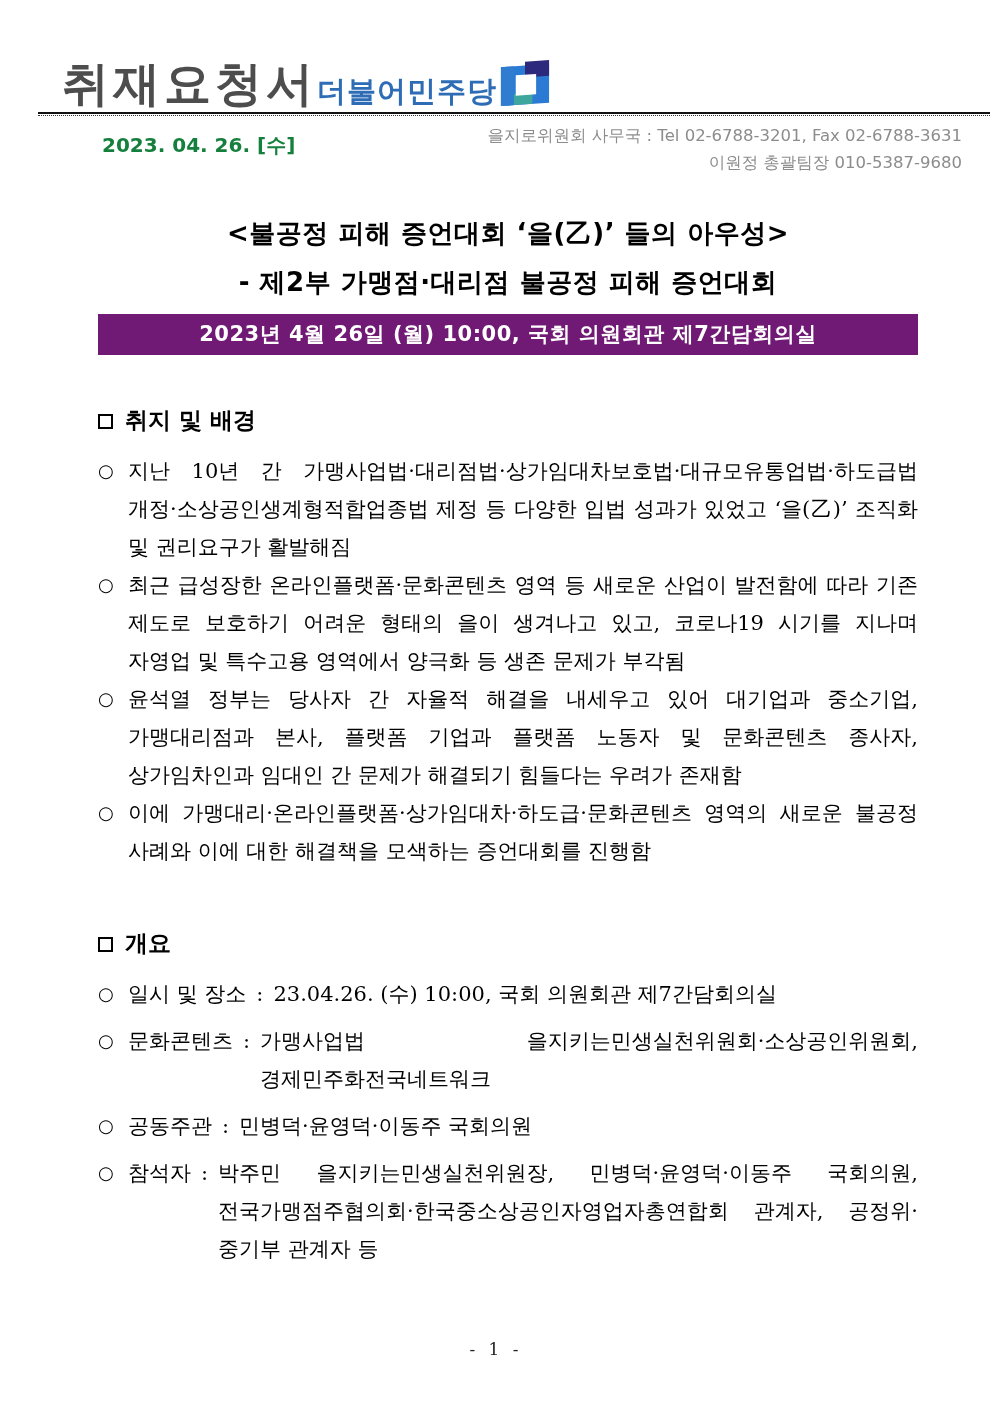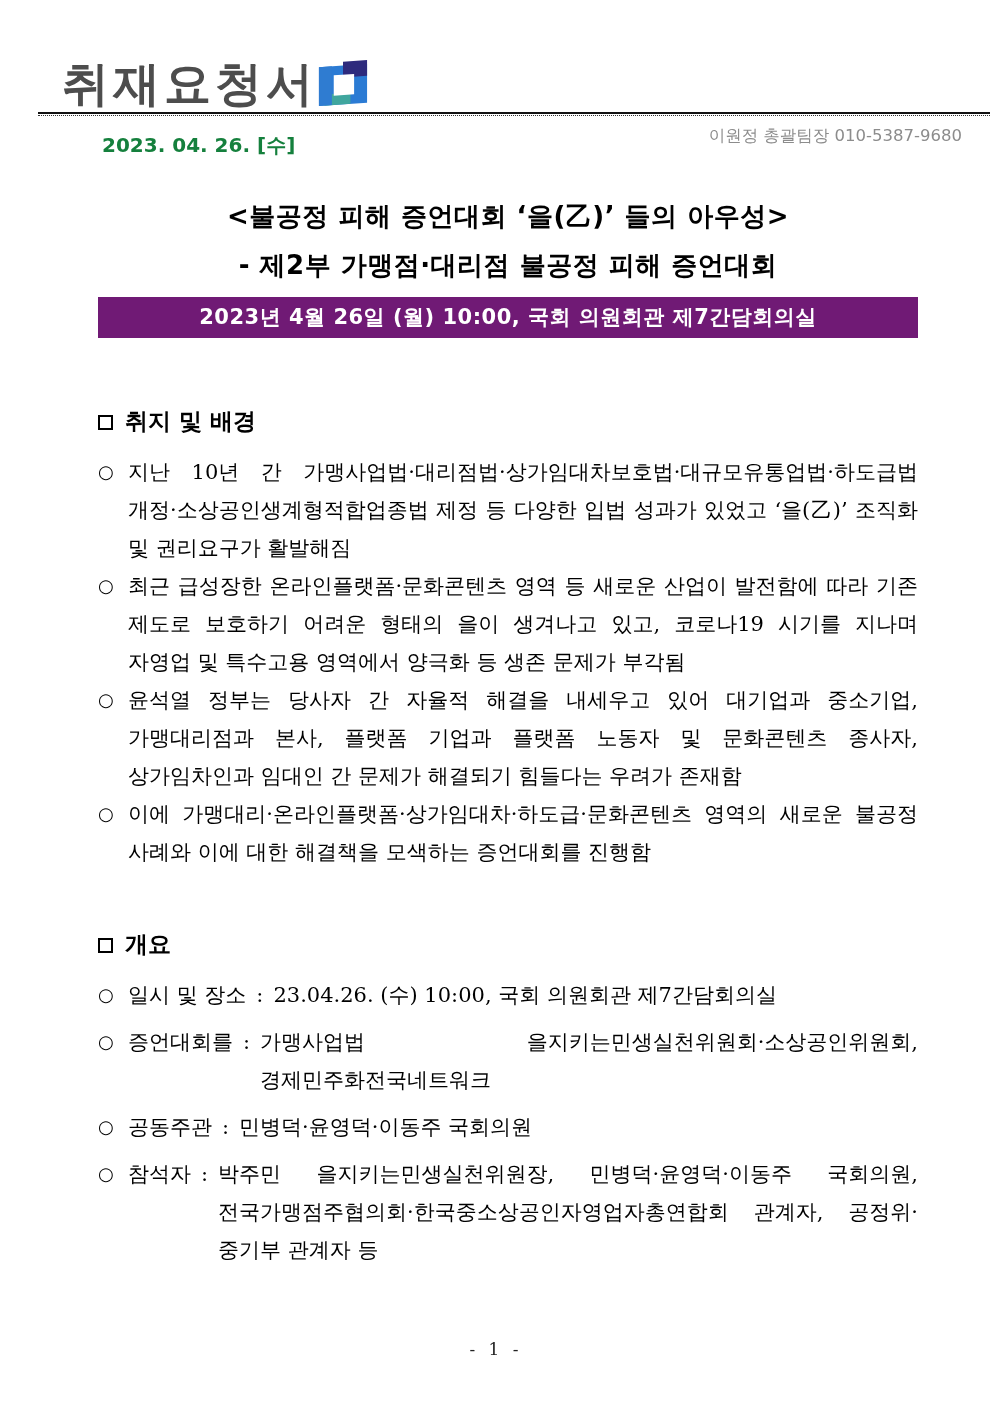--- a/index.html
+++ b/index.html
@@ -108,21 +108,21 @@
     color: #fff;
     font-size: 21px;
     font-weight: 700;
     text-align: center;
     height: 41px;
     line-height: 41px;
     letter-spacing: 0.5px;
   }
 
   
-  .section { margin-top: 68px; }
+  .section { margin-top: 50px; }
   .section + .section { margin-top: 58px; }
   .section-heading {
     display: flex;
     align-items: center;
     gap: 12px;
     font-size: 23px;
     font-weight: 800;
     color: #000;
     margin-bottom: 16px;
   }
@@ -171,36 +171,38 @@
 </style>
 </head>
 <body>
 
 <div class="page">
 
   <div class="header-top">
     <div class="doc-type">취재요청서</div>
     <div class="logo-block">
       <div class="logo-row1">
+        <span class="logo-party">더불어민주당</span>
         <svg class="logo-flag" viewBox="0 0 56 54" aria-hidden="true">
           <g transform="skewY(-4) translate(0,4)">
             <rect x="2" y="6" width="52" height="42" fill="#2b7bd4"></rect>
             <rect x="28" y="2" width="26" height="17" fill="#2d2a7d"></rect>
             <rect x="8" y="36" width="28" height="12" fill="#3fa69e"></rect>
             <rect x="18" y="16" width="22" height="22" fill="#ffffff"></rect>
             <rect x="2" y="6" width="14" height="42" fill="#2f7cd1"></rect>
           </g>
         </svg>
       </div>
     </div>
   </div>
   <div class="header-rule"></div>
   <div class="header-sub">
     <div class="doc-date">2023. 04. 26. [수]</div>
     <div class="contact">
+      <div>을지로위원회 사무국 : Tel 02-6788-3201, Fax 02-6788-3631</div>
       <div>이원정 총괄팀장 010-5387-9680</div>
     </div>
   </div>
 
   <div class="content">
 
     <div class="title-block">
       <div class="title-line">&lt;불공정 피해 증언대회 ‘을(乙)’ 들의 아우성&gt;</div>
       <div class="title-line">- 제2부 가맹점·대리점 불공정 피해 증언대회</div>
     </div>
@@ -239,21 +241,21 @@
 
       <div class="bullet">
         <span class="bullet-marker">○</span>
         <span class="item-label">일시 및 장소</span>
         <span class="item-sep">:</span>
         <span class="item-content">23.04.26. (수) 10:00, 국회 의원회관 제7간담회의실</span>
       </div>
 
       <div class="bullet">
         <span class="bullet-marker">○</span>
-        <span class="item-label">증언대회를</span>
+        <span class="item-label">문화콘텐츠</span>
         <span class="item-sep">:</span>
         <span class="item-content">가맹사업법 을지키는민생실천위원회·소상공인위원회, 경제민주화전국네트워크</span>
       </div>
 
       <div class="bullet">
         <span class="bullet-marker">○</span>
         <span class="item-label">공동주관</span>
         <span class="item-sep">:</span>
         <span class="item-content">민병덕·윤영덕·이동주 국회의원</span>
       </div>

